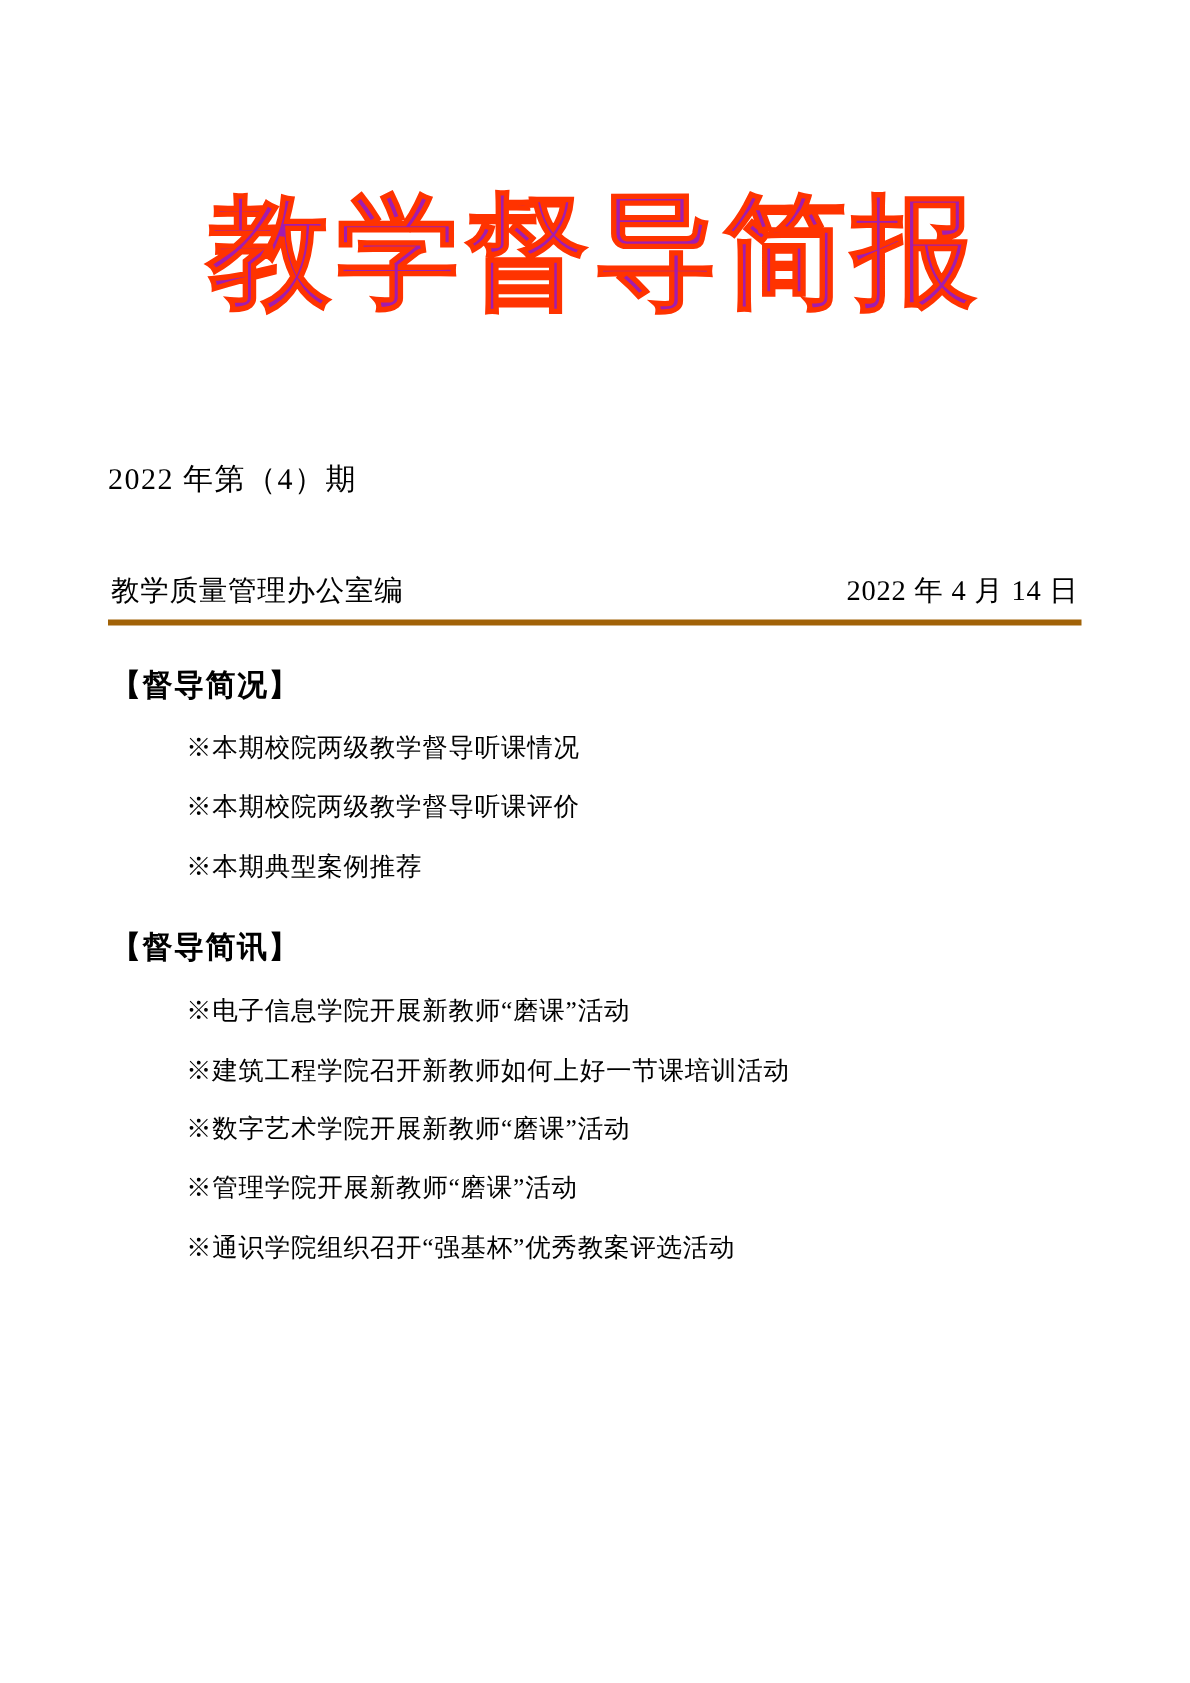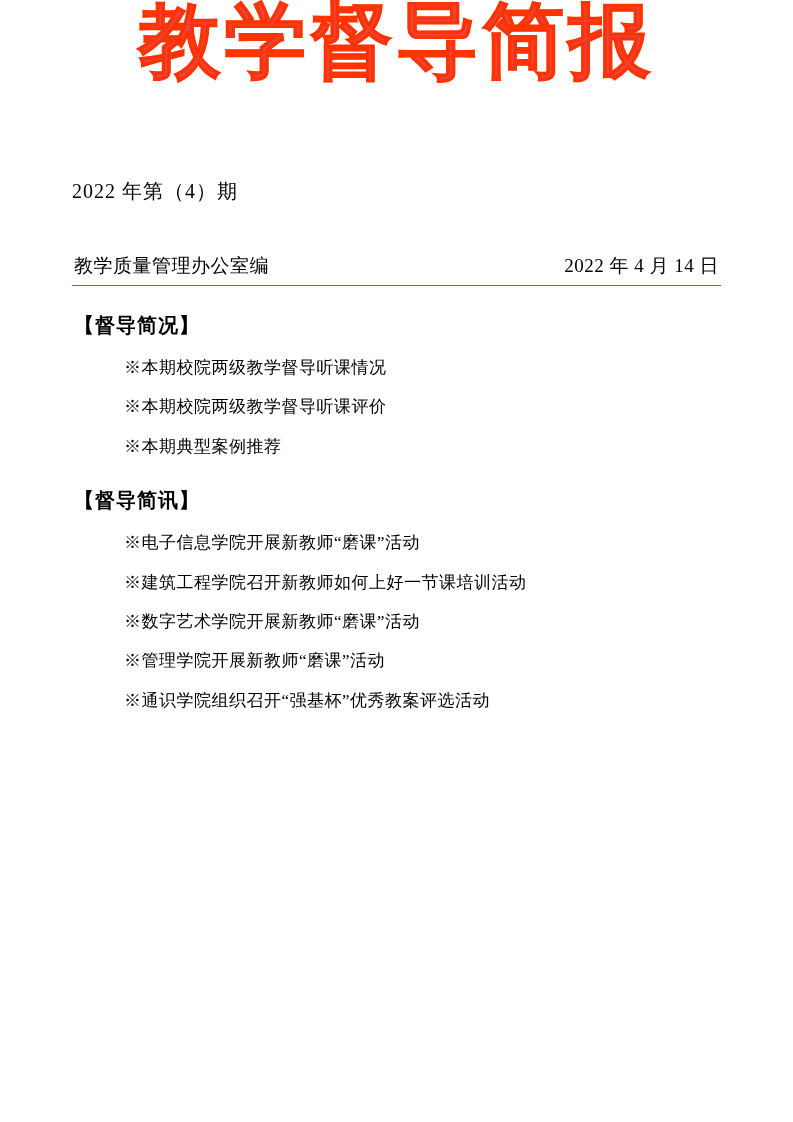--- a/index.html
+++ b/index.html
@@ -17,43 +17,44 @@
   }
   .page {
     width: 793px;
     height: 1122px;
     box-sizing: border-box;
     padding: 0 72px;
     position: relative;
   }
   .masthead {
     text-align: center;
-    color: #ef4444;
+    color: #a21caf;
     font-family: "DejaVu Sans", "Liberation Sans", sans-serif;
     font-weight: bold;
     font-size: 82px;
     letter-spacing: 4px;
     line-height: 1;
+    margin-top: 128px;
     white-space: nowrap;
     -webkit-text-stroke: 1px #FF3300;
   }
   .issue-line {
     text-align: left;
     font-size: 20px;
     margin-top: 96px;
     letter-spacing: 1px;
   }
   .meta-row {
     display: flex;
     justify-content: space-between;
     align-items: flex-start;
     font-size: 19px;
     margin-top: 48px;
     padding: 0 2px 6px 2px;
-    border-bottom: 1px solid #a16207;
+    border-bottom: 4px solid #a16207;
   }
   .meta-left {
     letter-spacing: 0.5px;
   }
   .meta-right {
     letter-spacing: 0.5px;
     margin-left: 33px;
   }
   .section {
     margin-top: 26px;

